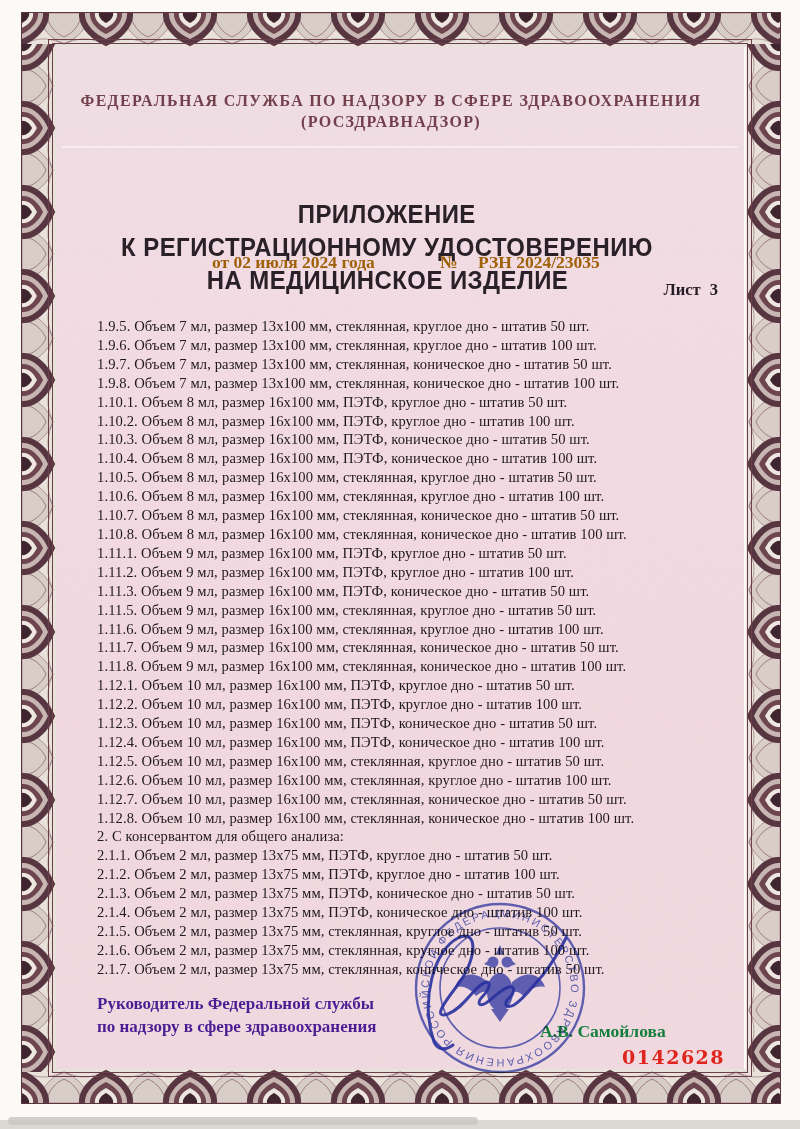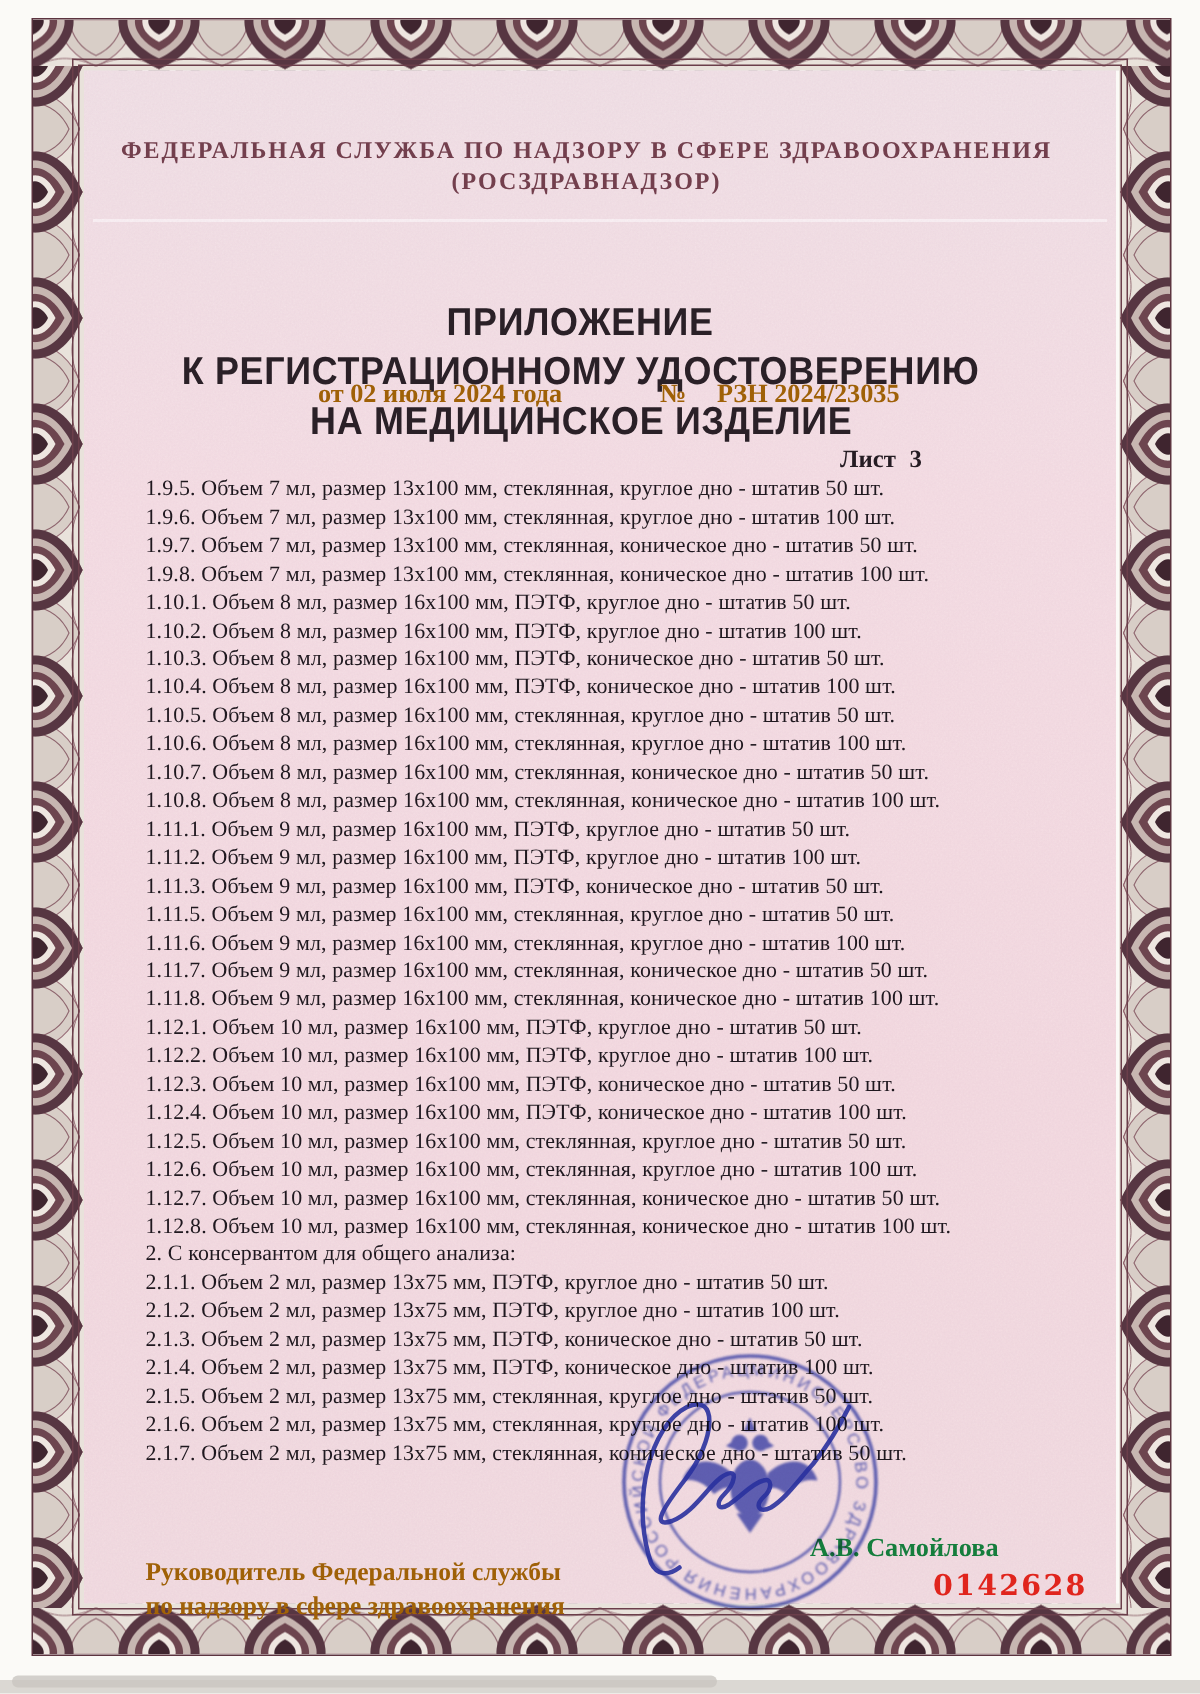--- a/index.html
+++ b/index.html
@@ -20,27 +20,27 @@
   .agency{position:absolute;left:56px;top:90px;width:688px;text-align:center;padding-right:18px;box-sizing:border-box;
           color:#74404e;font-size:16px;letter-spacing:1.3px;line-height:21px;font-weight:700;}
   .scanline{position:absolute;left:62px;top:146px;width:676px;height:2px;background:rgba(255,255,255,.55);}
   .title-wrap{position:absolute;left:56px;top:150px;width:688px;text-align:center;padding-right:26px;box-sizing:border-box;
               font-family:"Liberation Sans",sans-serif;font-weight:700;color:#2a2027;font-size:26px;line-height:33px;margin-top:48px;}
   .title-wrap span{display:inline-block;transform:scaleX(.92);letter-spacing:.5px;white-space:nowrap;}
   .meta{position:absolute;top:252px;left:0;width:800px;height:24px;font-weight:700;font-size:17.5px;color:#a16207;}
   .meta .date{position:absolute;left:212px;}
   .meta .nsign{position:absolute;left:440px;}
   .meta .nval{position:absolute;left:478px;}
-  .sheet{position:absolute;top:296px;left:560px;width:158px;font-weight:700;font-size:16.5px;word-spacing:5px;color:#251c23;}
+  .sheet{position:absolute;top:280px;left:560px;width:158px;text-align:right;font-weight:700;font-size:16.5px;word-spacing:5px;color:#251c23;}
   
   .list{position:absolute;left:97px;top:317px;width:620px;font-size:14.6px;line-height:18.9px;
         color:#1f181f;letter-spacing:.1px;}
   .list .line{white-space:nowrap;}
   
-  .role{position:absolute;left:97px;top:992px;font-weight:700;font-size:17px;line-height:23px;color:#a16207;margin-top:44px;}
+  .role{position:absolute;left:97px;top:992px;font-weight:700;font-size:17px;line-height:23px;color:#4c1d95;}
   .signer{position:absolute;left:540px;top:1021px;width:178px;font-weight:700;font-size:17.5px;color:#15803d;}
   .serial{position:absolute;left:622px;top:1046px;width:96px;text-align:right;
           font-family:"DejaVu Serif",serif;font-weight:700;font-size:19px;letter-spacing:1.5px;color:#e3251d;}
   
   .stamp{position:absolute;left:382px;top:892px;mix-blend-mode:multiply;}
   
   .scan-bottom{position:absolute;left:0;top:1120px;width:800px;height:9px;background:#dbd8d3;}
   .scan-bottom-dark{position:absolute;left:8px;top:1117px;width:470px;height:8px;background:#c9c6c1;border-radius:5px;opacity:.8;}
 </style>
 </head>

